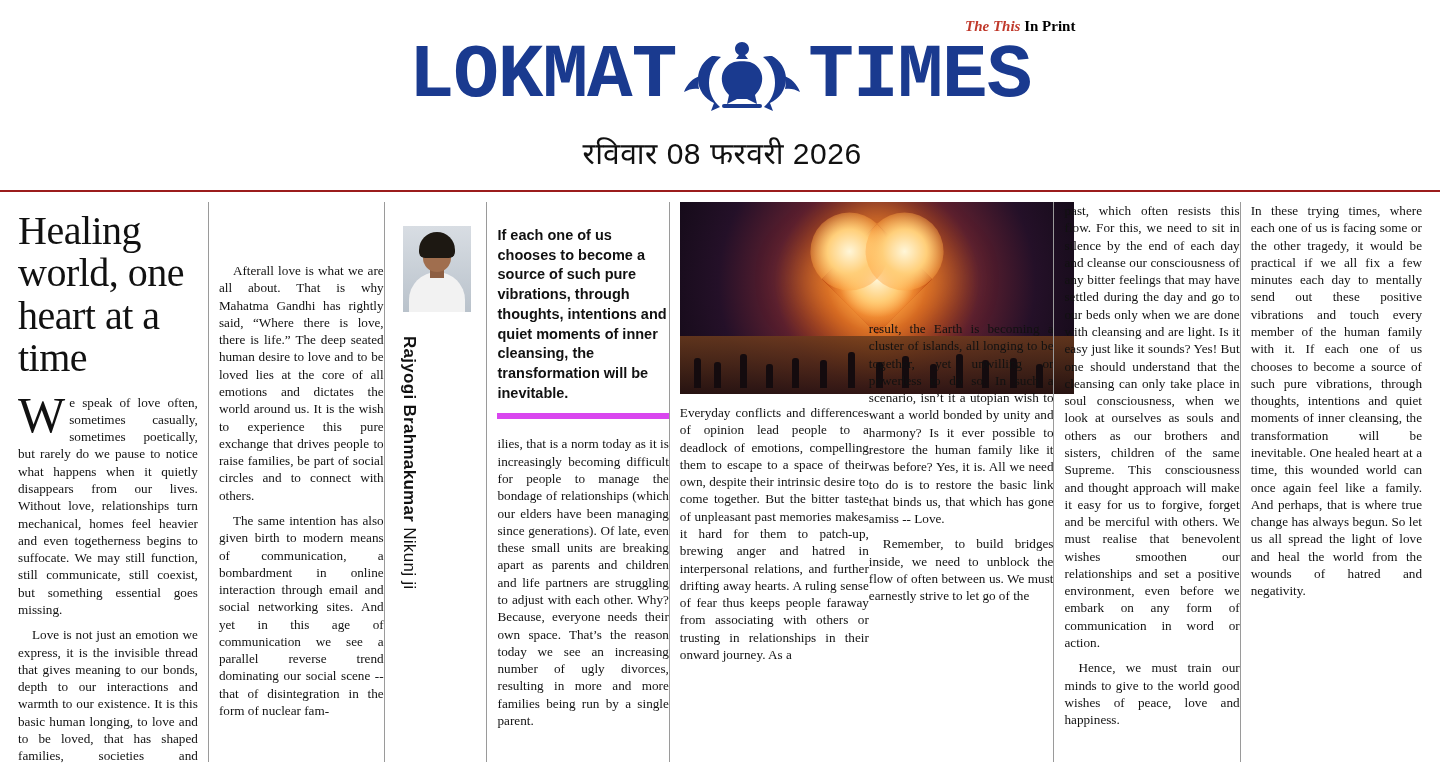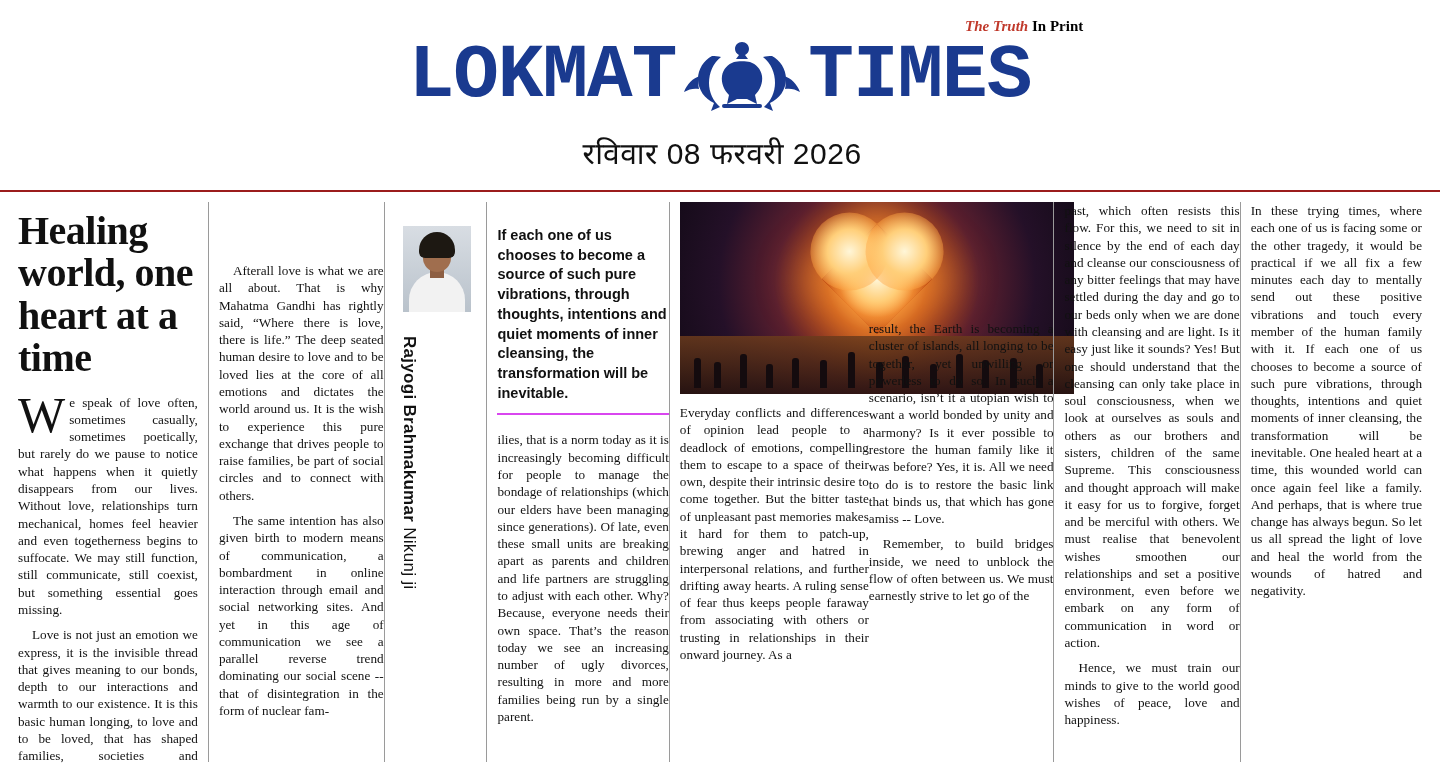--- a/index.html
+++ b/index.html
@@ -108,21 +108,21 @@
   .col-4 { width: 192px; }
   .col-5 { width: 200px; }
   .col-6 { width: 195px; }
   .col-7 { width: 196px; }
   .col-8 { width: 192px; }
 
   .headline {
     font-family: "Liberation Serif", serif;
     font-size: 40px;
     line-height: 1.06;
-    font-weight: bold;
+    font-weight: normal;
     margin: 8px 0 14px 0;
     letter-spacing: -0.5px;
   }
 
   p.body {
     font-family: "Liberation Serif", serif;
     font-size: 13.2px;
     line-height: 1.31;
     text-align: justify;
     margin: 0 0 8px 0;
@@ -163,21 +163,21 @@
     left: 0;
   }
 
   .pullquote {
     font-family: "Liberation Sans", sans-serif;
     font-weight: bold;
     font-size: 14.5px;
     line-height: 1.36;
     margin: 24px 0 16px 0;
     padding-bottom: 10px;
-    border-bottom: 2px solid #d946ef;
+    border-bottom: 6px solid #d946ef;
   }
 
   
   .author-block {
     position: relative;
     margin-top: 24px;
     height: 460px;
   }
   .author-photo {
     width: 68px;
@@ -254,21 +254,21 @@
   .shift-down { margin-top: 118px; }
 </style>
 </head>
 <body>
 
 <div class="page">
 
   <div class="masthead">
     <div class="masthead-inner">
       <div class="tagline">
-        <span class="truth">The Truth</span>
+        <span class="truth">The This</span>
         <span class="inprint">In Print</span>
       </div>
 
       <div class="logo-row">
         <div class="logo-word">LOKMAT</div>
         <div class="logo-emblem">
           <svg viewBox="0 0 120 80" width="120" height="80" aria-hidden="true">
             <g fill="#1a3a8f">
               <path d="M60 6 c-4 0 -7 3 -7 7 0 3 2 5 4 6 l-3 4 6 0 6 0 -3 -4 c2 -1 4 -3 4 -6 0 -4 -3 -7 -7 -7z"></path>
               <path d="M52 26 c-6 2 -11 7 -12 14 -1 7 2 14 7 19 l-2 9 10 -5 5 0 5 0 10 5 -2 -9 c5 -5 8 -12 7 -19 -1 -7 -6 -12 -12 -14 -4 -1 -12 -1 -16 0z"></path>

